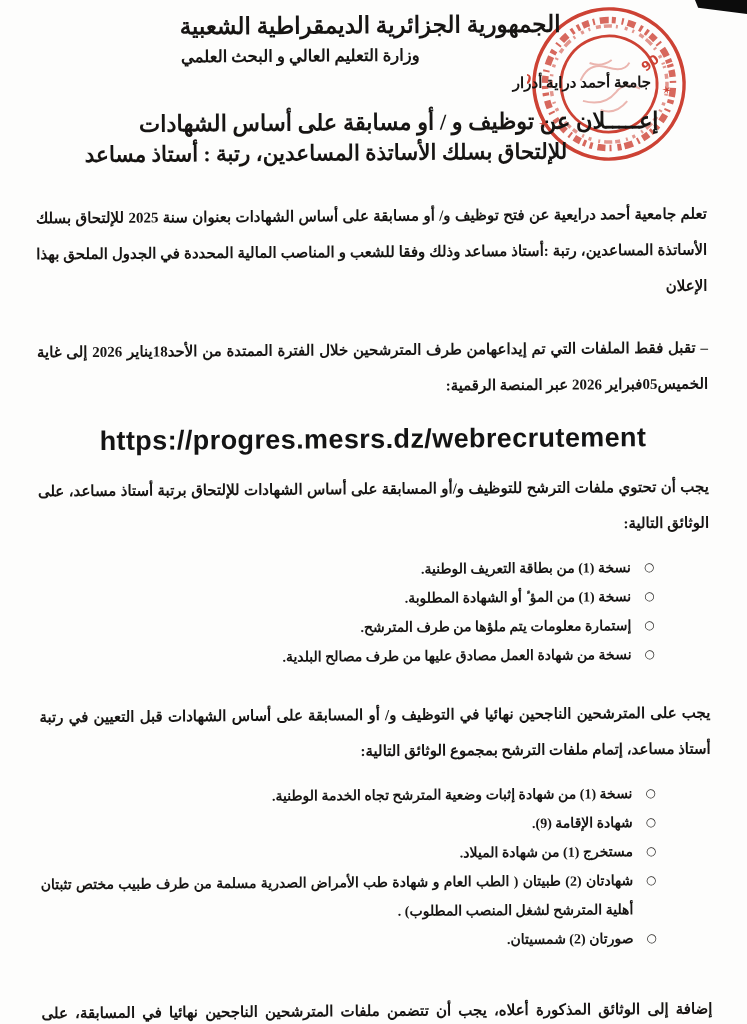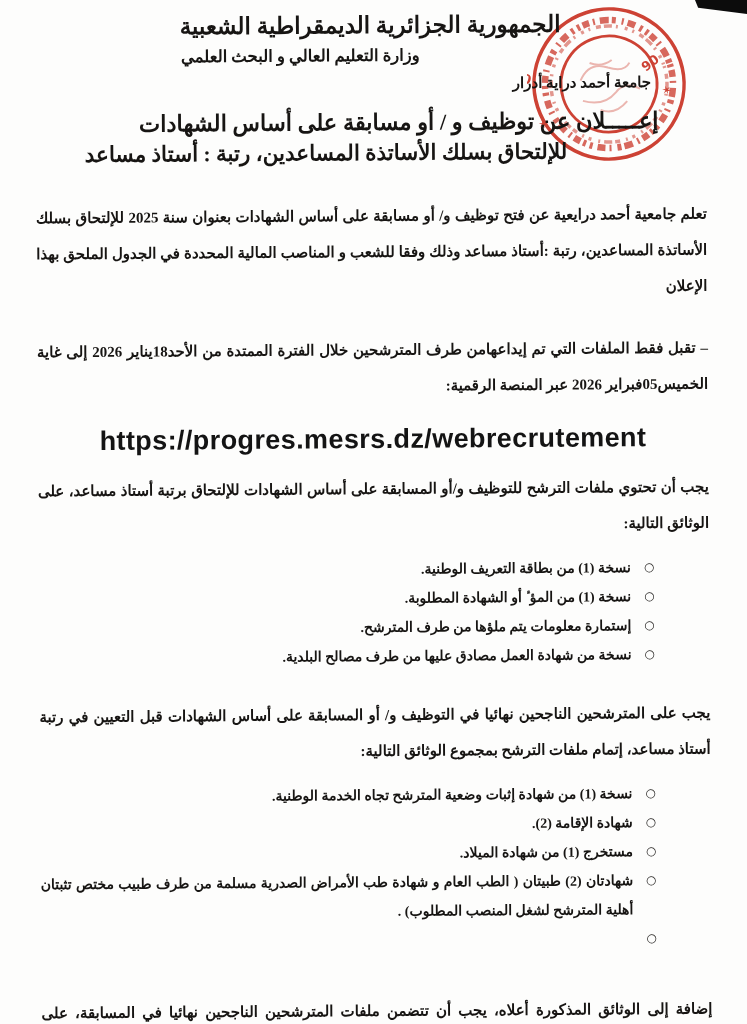--- a/index.html
+++ b/index.html
@@ -139,31 +139,32 @@
 
     <div class="para p-final">يجب على المترشحين الناجحين نهائيا في التوظيف و/ أو المسابقة على أساس الشهادات قبل التعيين في رتبة أستاذ مساعد، إتمام ملفات الترشح بمجموع الوثائق التالية:</div>
 
     <div class="doc-list">
       <div class="li">
         <span class="bullet">○</span>
         <span class="txt">نسخة (1) من شهادة إثبات وضعية المترشح تجاه الخدمة الوطنية.</span>
       </div>
       <div class="li">
         <span class="bullet">○</span>
-        <span class="txt">شهادة الإقامة (2).</span>
+        <span class="txt">شهادة الإقامة (9).</span>
       </div>
       <div class="li">
         <span class="bullet">○</span>
         <span class="txt">مستخرج (1) من شهادة الميلاد.</span>
       </div>
       <div class="li">
         <span class="bullet">○</span>
         <span class="txt">شهادتان (2) طبيتان ( الطب العام و شهادة طب الأمراض الصدرية مسلمة من طرف طبيب مختص تثبتان أهلية المترشح لشغل المنصب المطلوب) .</span>
       </div>
       <div class="li">
         <span class="bullet">○</span>
+        <span class="txt">صورتان (2) شمسيتان.</span>
       </div>
     </div>
 
     <div class="para p-extra">إضافة إلى الوثائق المذكورة أعلاه، يجب أن تتضمن ملفات المترشحين الناجحين نهائيا في المسابقة، على الخصوص، ما يأتي:</div>
 
   </div>
 </div>
 
 </body></html>

